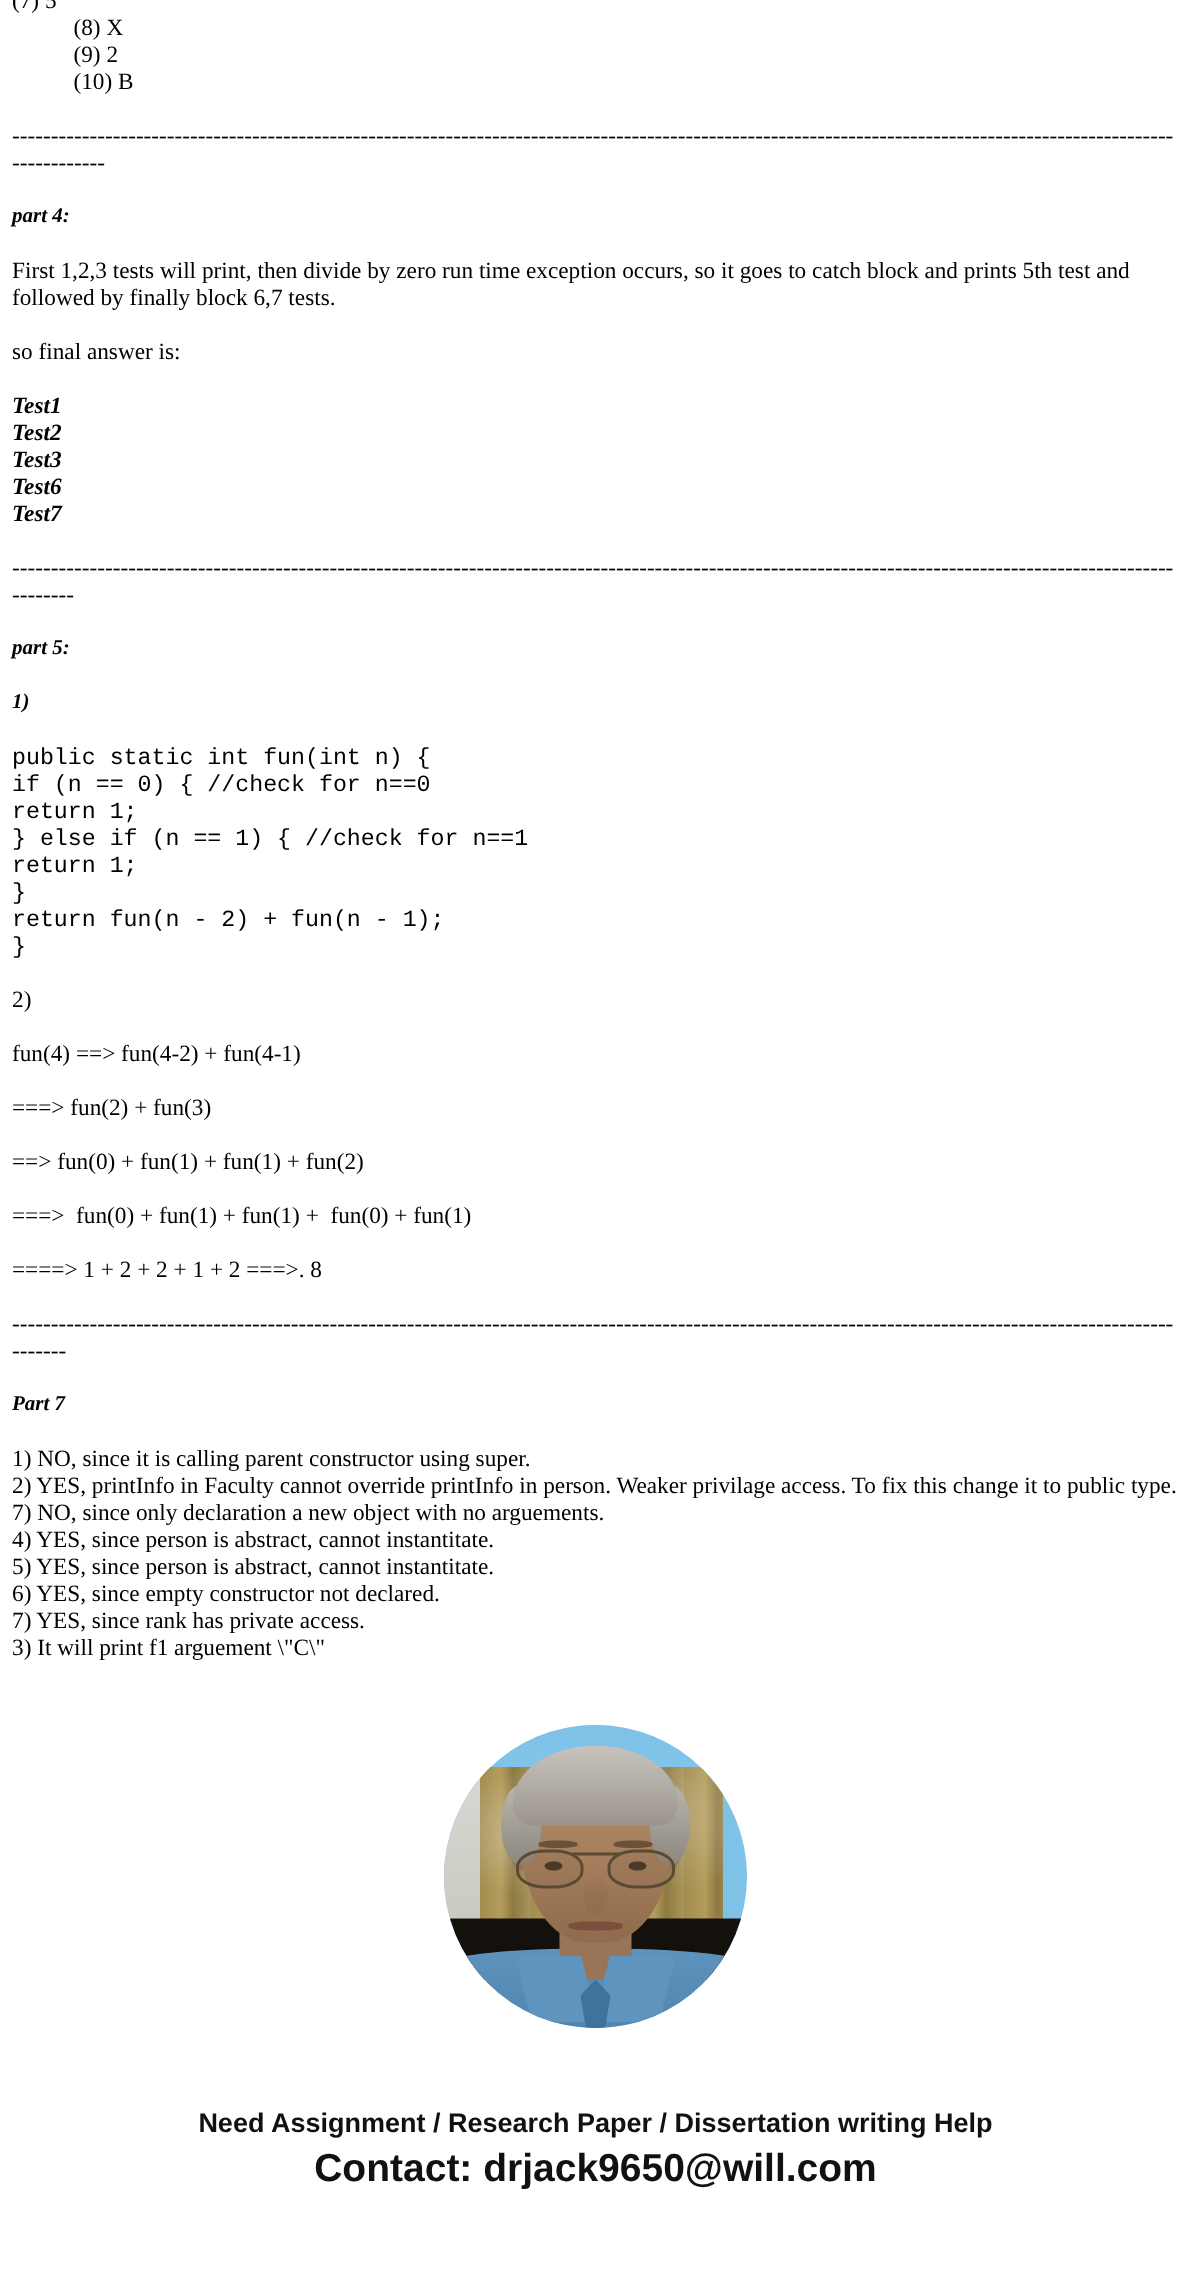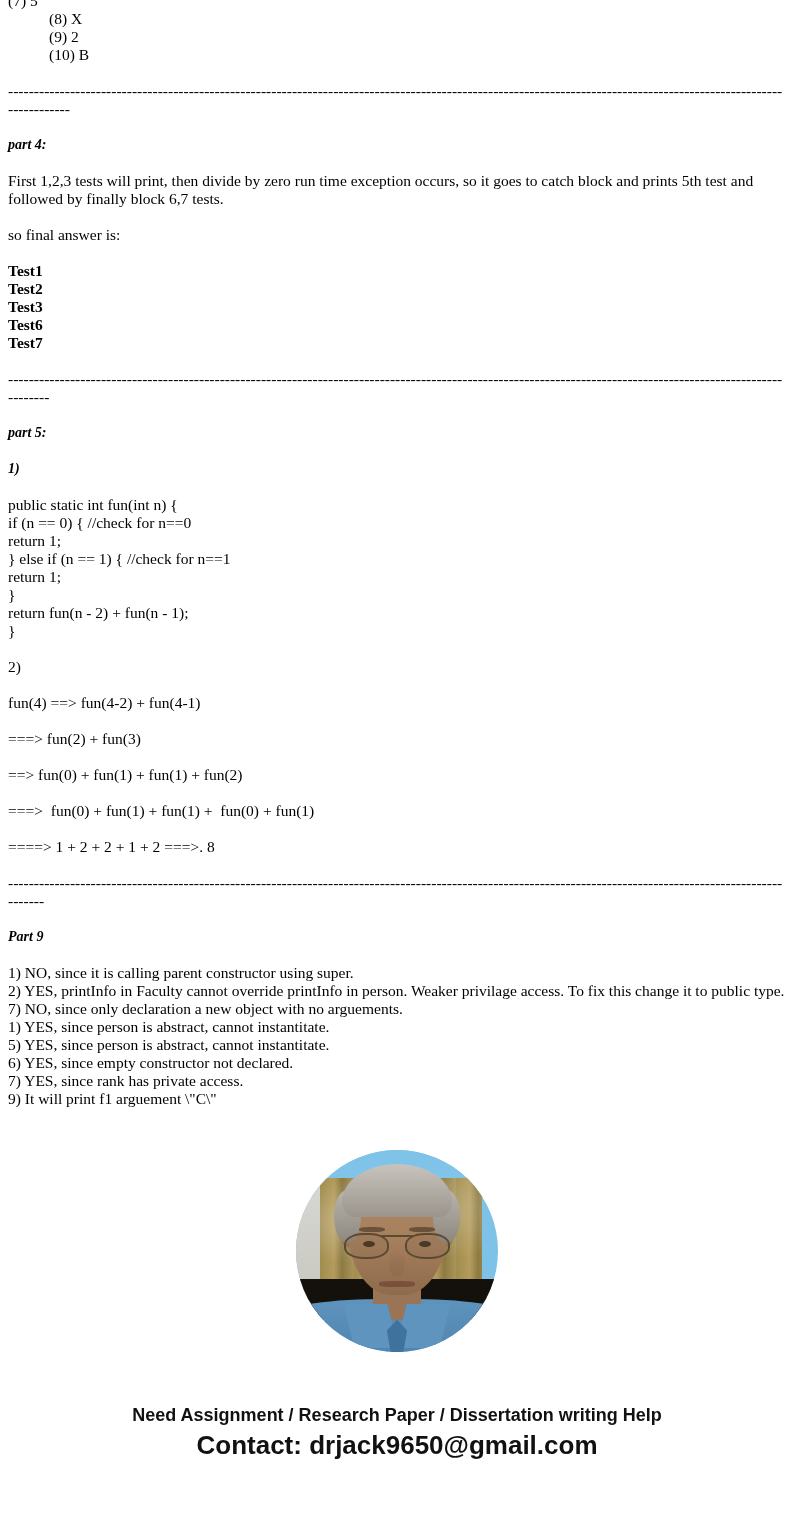--- a/index.html
+++ b/index.html
@@ -37,34 +37,35 @@
   .gap-s { height: 18px; }
   .heading {
     font-size: 14px;
     line-height: 18px;
     font-weight: bold;
     font-style: italic;
     margin: 0;
   }
   .bolditalic {
     font-weight: bold;
+    font-style: italic;
     font-size: 15.5px;
     line-height: 18px;
   }
   .sep {
     font-size: 15.5px;
     line-height: 18px;
     letter-spacing: 0px;
     word-break: break-all;
     overflow-wrap: anywhere;
     white-space: normal;
     font-family: "Liberation Serif", "DejaVu Serif", serif;
     margin: 0;
   }
-  .codeblock .line { white-space: pre; }
+  .codeblock .line { white-space: pre; font-family: Liberation Mono, monospace; }
   .list .line { white-space: pre-wrap; margin-left: 41px; }
 
   
   .clipped-row {
     height: 10px;
     overflow: hidden;
     position: relative;
   }
   .clipped-row .line {
     position: absolute;
@@ -276,31 +277,31 @@
   <div class="line">===&gt;  fun(0) + fun(1) + fun(1) +  fun(0) + fun(1)</div>
   <div class="gap-s"></div>
   <div class="line">====&gt; 1 + 2 + 2 + 1 + 2 ===&gt;. 8</div>
 
   <div class="gap-s"></div>
 
   <div class="sep">-------------------------------------------------------------------------------------------------------------------------------------------------------------</div>
 
   <div class="gap-s"></div>
 
-  <div class="heading">Part 9</div>
+  <div class="heading">Part 7</div>
   <div class="gap-s"></div>
   <div class="list">
     <p class="para">1) NO, since it is calling parent constructor using super.</p>
     <p class="para">2) YES, printInfo in Faculty cannot override printInfo in person. Weaker privilage access. To fix this change it to public type.</p>
     <p class="para">7) NO, since only declaration a new object with no arguements.</p>
-    <p class="para">1) YES, since person is abstract, cannot instantitate.</p>
+    <p class="para">4) YES, since person is abstract, cannot instantitate.</p>
     <p class="para">5) YES, since person is abstract, cannot instantitate.</p>
     <p class="para">6) YES, since empty constructor not declared.</p>
     <p class="para">7) YES, since rank has private access.</p>
-    <p class="para">9) It will print f1 arguement \"C\"</p>
+    <p class="para">3) It will print f1 arguement \"C\"</p>
   </div>
 
   <div class="avatar-wrap">
     <div class="avatar">
       <div class="av-sky"></div>
       <div class="av-wallL"></div>
       <div class="av-panel"></div>
       <div class="av-dark"></div>
       <div class="av-shirt"></div>
       <div class="av-neck"></div>
@@ -322,16 +323,16 @@
         <div class="av-lens r"></div>
       </div>
       <div class="av-bridge"></div>
       <div class="av-nose"></div>
       <div class="av-mouth"></div>
     </div>
   </div>
 
   <div class="footer">
     <span class="l1">Need Assignment / Research Paper / Dissertation writing Help</span>
-    <span class="l2">Contact: drjack9650@gmail.com</span>
+    <span class="l2">Contact: drjack9650@will.com</span>
   </div>
 
 </div>
 
 </body></html>

